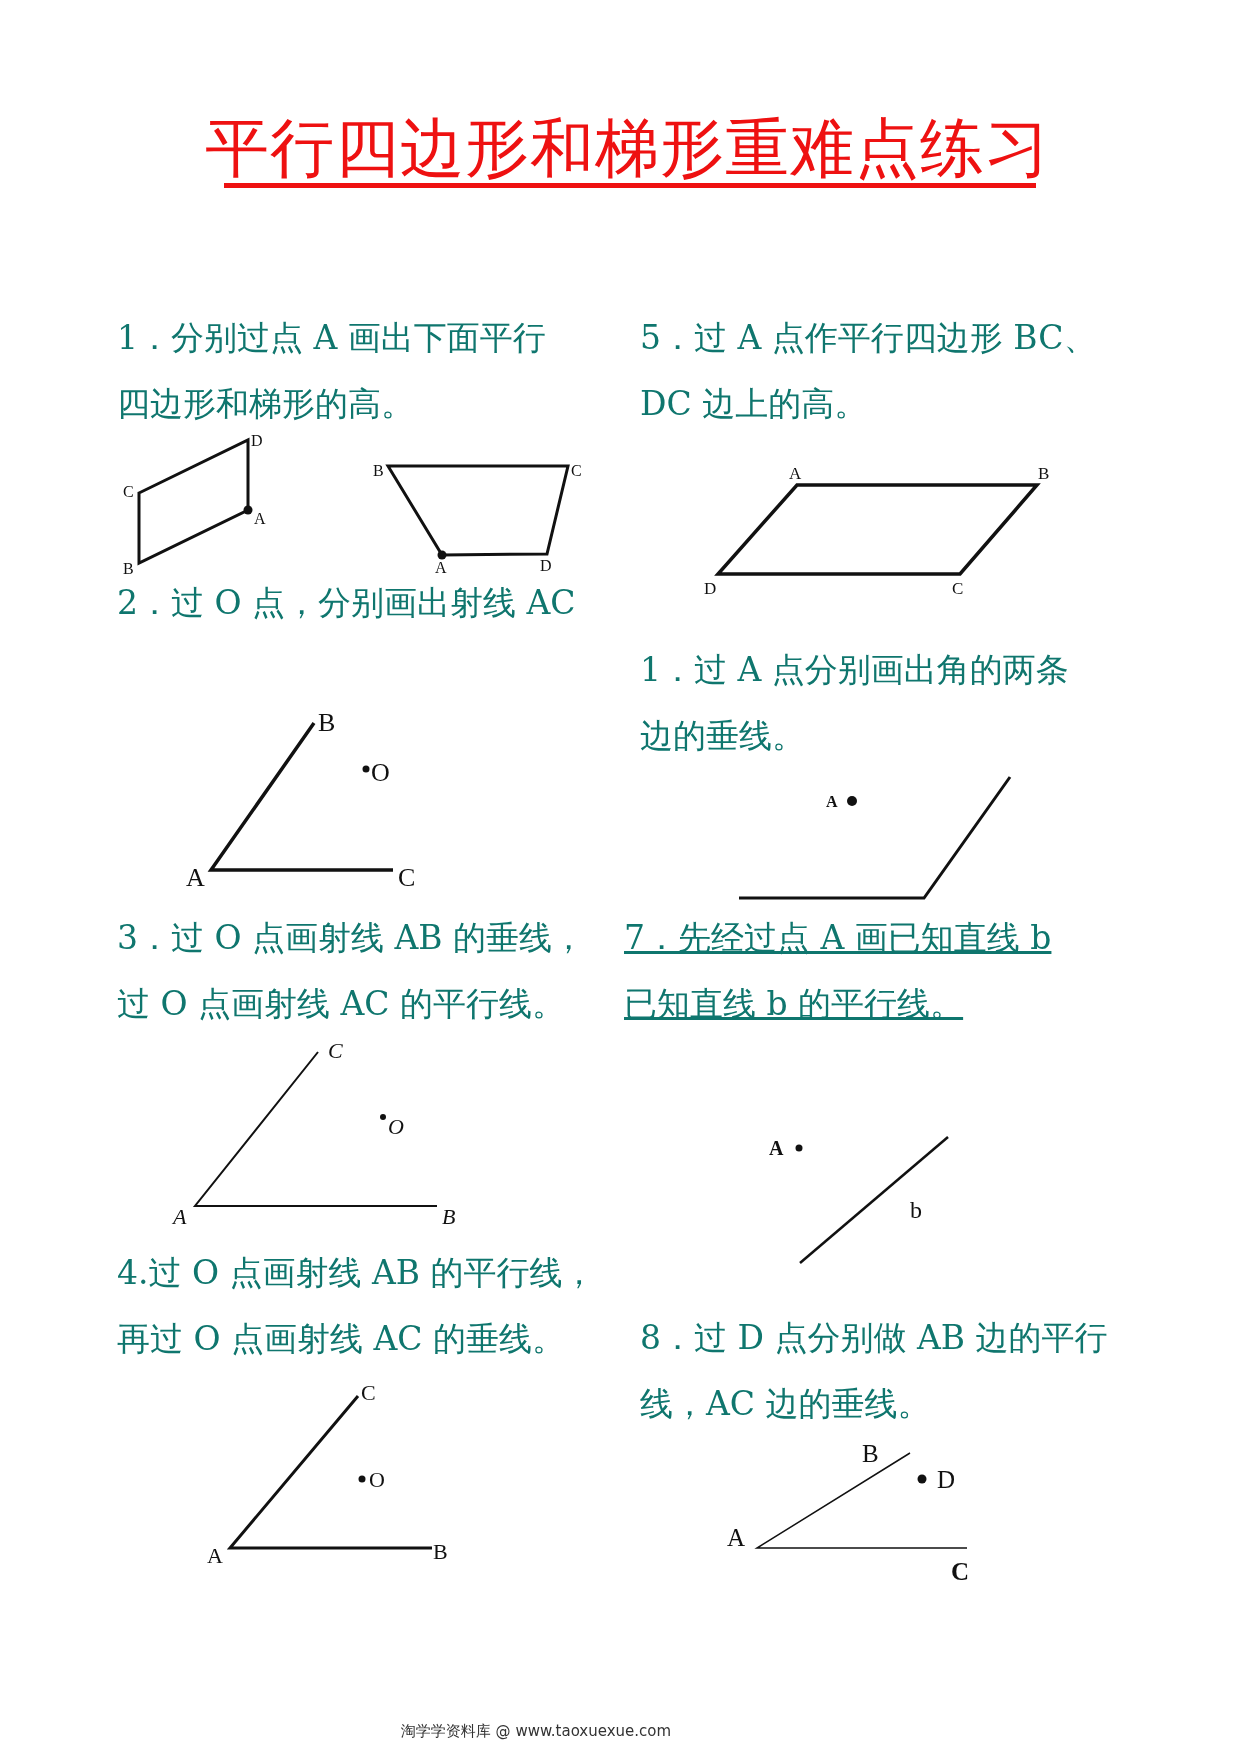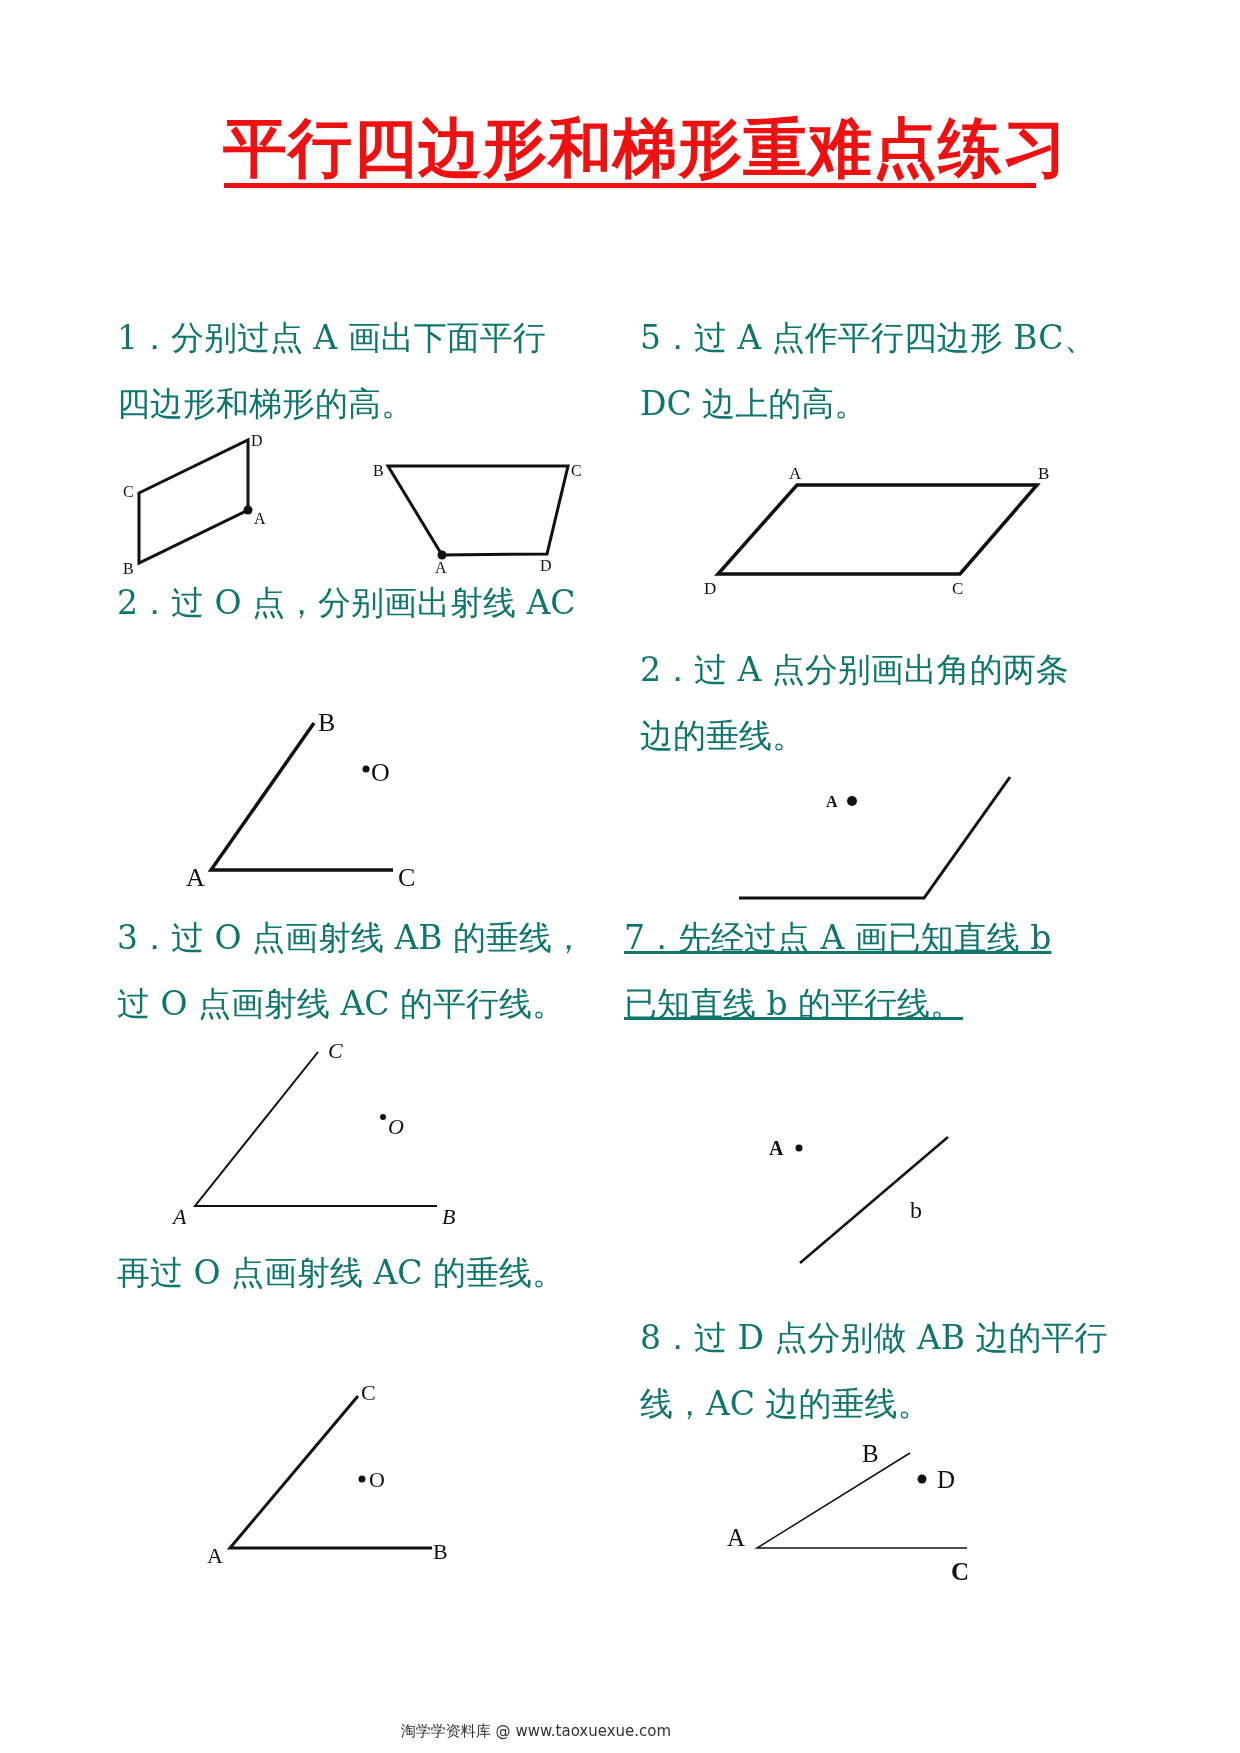--- a/index.html
+++ b/index.html
@@ -1,19 +1,19 @@
 <!DOCTYPE html>
 <html><head>
 <meta charset="utf-8">
 <style>
   html, body { margin: 0; padding: 0; background: #ffffff; }
   body { width: 1240px; height: 1753px; position: relative; overflow: hidden;
          font-family: "DejaVu Serif", "Liberation Serif", serif; color: #111; }
-  .title { position: absolute; left: 223px; top: 112px; width: 816px; height: 78px;
-           font-family: "DejaVu Sans", "Liberation Sans", sans-serif; font-weight: bold;
+  .title { position: absolute; left: 205px; top: 112px; width: 816px; height: 78px;
+           font-family: "DejaVu Sans", "Liberation Sans", sans-serif; font-weight: normal;
            font-size: 64px; line-height: 72px; color: #ee1111; letter-spacing: 1px;
            white-space: nowrap; text-align: center; }
   .title-underline { position: absolute; left: 224px; top: 183px; width: 812px; height: 5px; background: #ee1111; }
   .q { position: absolute; font-size: 33px; line-height: 66px; color: #0f766e; white-space: nowrap; }
   .q .line { display: block; }
   svg.fig { position: absolute; left: 0; top: 0; overflow: visible; }
   svg.fig text { font-family: "Liberation Serif", "DejaVu Serif", serif; fill: #111; }
   .footer { position: absolute; left: 0; width: 1072px; top: 1722px; text-align: center;
             font-family: "DejaVu Sans", "Liberation Sans", sans-serif; font-size: 15px; color: #333; }
 </style>
@@ -31,30 +31,31 @@
 <div class="q" style="left:117px; top:570px;">
   <span class="line">2．过 O 点，分别画出射线 AC</span>
 </div>
 
 <div class="q" style="left:117px; top:905px;">
   <span class="line">3．过 O 点画射线 AB 的垂线，</span>
   <span class="line">过 O 点画射线 AC 的平行线。</span>
 </div>
 
 <div class="q" style="left:117px; top:1240px;">
+  <span class="line">4.过 O 点画射线 AB 的平行线，</span>
   <span class="line">再过 O 点画射线 AC 的垂线。</span>
 </div>
 
 <div class="q" style="left:640px; top:305px;">
   <span class="line">5．过 A 点作平行四边形 BC、</span>
   <span class="line">DC 边上的高。</span>
 </div>
 
 <div class="q" style="left:640px; top:637px;">
-  <span class="line">2．过 A 点分别画出角的两条</span>
+  <span class="line">1．过 A 点分别画出角的两条</span>
   <span class="line">边的垂线。</span>
 </div>
 
 <div class="q" style="left:624px; top:905px;text-decoration:underline;">
   <span class="line">7．先经过点 A 画已知直线 b</span>
   <span class="line">已知直线 b 的平行线。</span>
 </div>
 
 <div class="q" style="left:640px; top:1305px;">
   <span class="line">8．过 D 点分别做 AB 边的平行</span>

